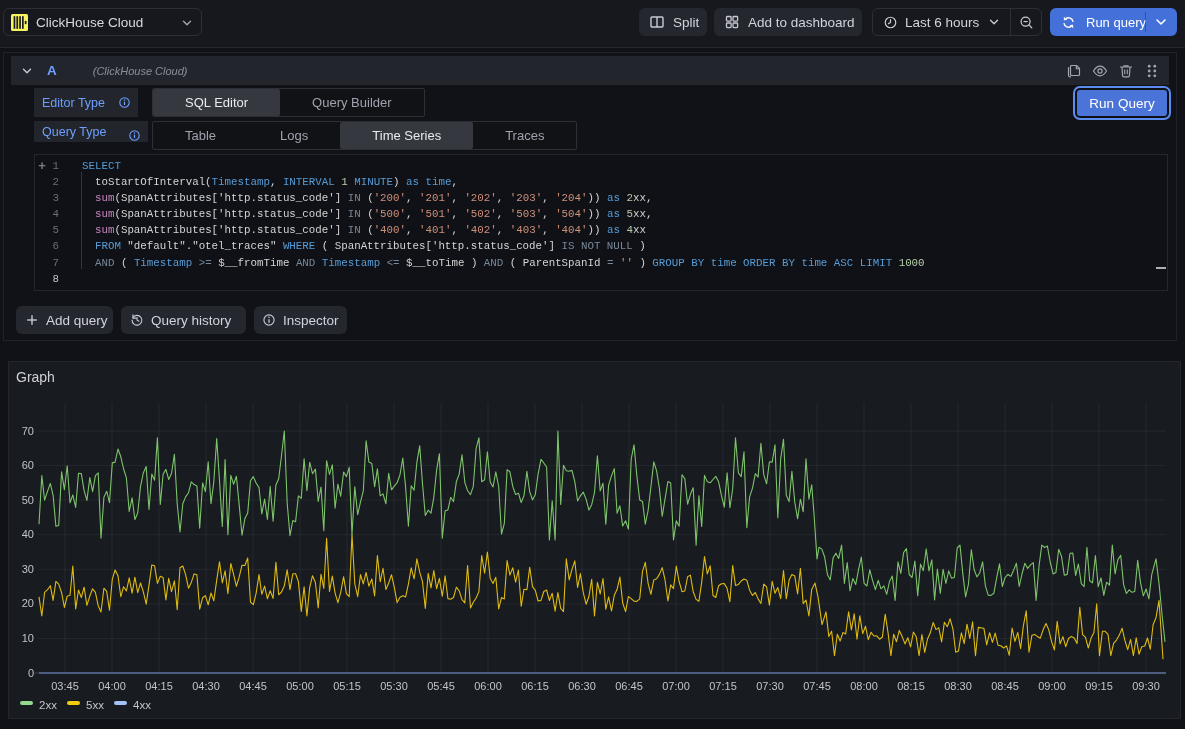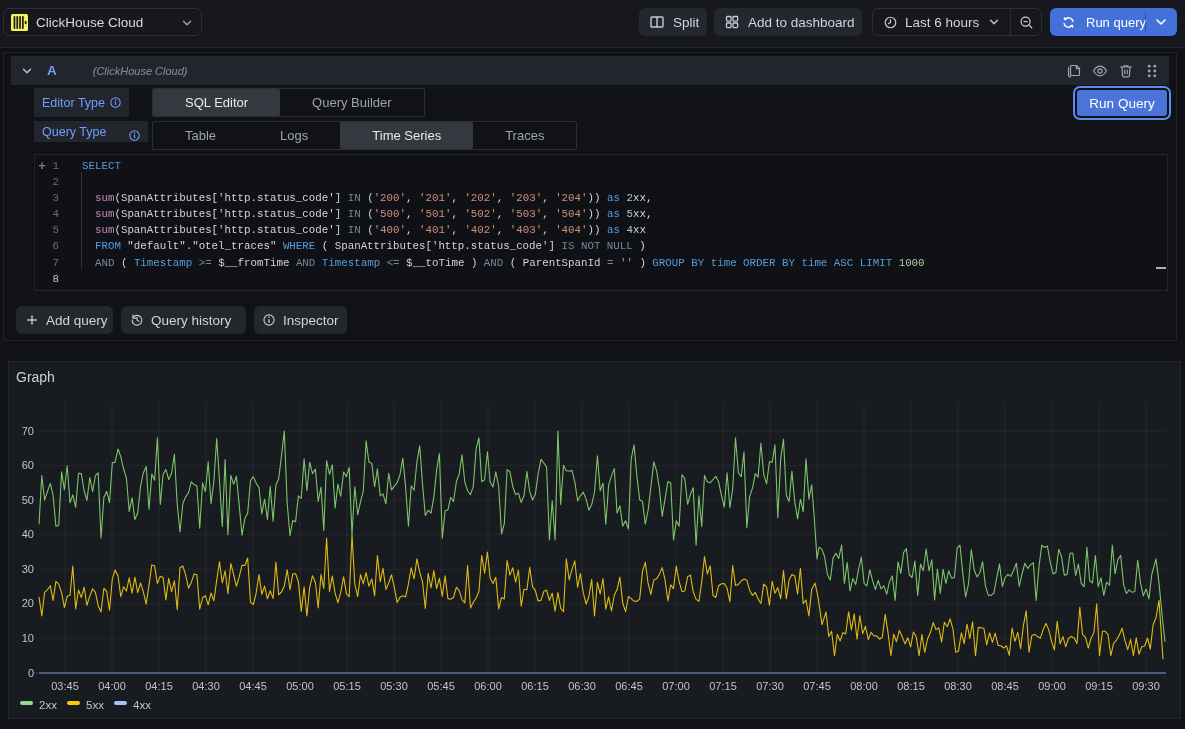--- a/index.html
+++ b/index.html
@@ -141,21 +141,21 @@
         <circle cx="5.2" cy="3.2" r="1.4" fill="#a2a6ae"></circle>
         <circle cx="5.2" cy="8" r="1.4" fill="#a2a6ae"></circle>
         <circle cx="5.2" cy="12.8" r="1.4" fill="#a2a6ae"></circle>
         <circle cx="10.8" cy="3.2" r="1.4" fill="#a2a6ae"></circle>
         <circle cx="10.8" cy="8" r="1.4" fill="#a2a6ae"></circle>
         <circle cx="10.8" cy="12.8" r="1.4" fill="#a2a6ae"></circle>
       </svg>
     </div>
 </div>
 
-<div class="abs lbl" style="left:34px;top:88px;width:95px;height:29px;padding-left:8px">Editor Type<div class="abs" style="right:7px;top:8px">
+<div class="abs lbl" style="left:34px;top:88px;width:104px;height:29px;padding-left:8px">Editor Type<div class="abs" style="right:7px;top:8px">
       <svg width="13" height="13" viewBox="0 0 16 16" style="display:block">
         <circle cx="8" cy="8" r="5.8" stroke="#6e9fff" stroke-width="1.3" fill="none"></circle>
         <line x1="8" y1="7" x2="8" y2="11" stroke="#6e9fff" stroke-width="1.5"></line>
         <circle cx="8" cy="4.9" r="0.9" fill="#6e9fff"></circle>
       </svg>
     </div></div>
 <div class="abs rgrp" style="left:152px;top:88px;height:29px">
   <div class="ropt rsel">SQL Editor</div>
     <div class="ropt">Query Builder</div>
 </div>
@@ -170,21 +170,21 @@
   <div class="ropt">Table</div>
     <div class="ropt">Logs</div>
     <div class="ropt rsel">Time Series</div>
     <div class="ropt">Traces</div>
 </div>
 
 <div class="abs" style="left:1077px;top:90px;width:90px;height:26px;background:#4b74d9;border-radius:3px;box-shadow:0 0 0 2px #0f1014, 0 0 0 4px #5b8def;display:flex;align-items:center;justify-content:center;color:#fff;font-size:13.5px;font-weight:500">Run Query</div>
 
 <div class="abs editor">
 <div class="cl"><div class="gut"><span>1</span></div><div class="ct"><span class="k">SELECT</span></div></div>
-<div class="cl"><div class="gut"><span>2</span></div></div>
+<div class="cl"><div class="gut"><span>2</span></div><div class="ct"><span>  toStartOfInterval(</span><span class="k">Timestamp</span><span>, </span><span class="k">INTERVAL</span><span> </span><span class="n">1</span><span> </span><span class="k">MINUTE</span><span>) </span><span class="k">as</span><span> </span><span class="k">time</span><span>,</span></div></div>
 <div class="cl"><div class="gut"><span>3</span></div><div class="ct"><span>  </span><span class="m">sum</span><span>(SpanAttributes['http.status_code'] </span><span class="o">IN</span><span> (</span><span class="s">'200'</span><span>, </span><span class="s">'201'</span><span>, </span><span class="s">'202'</span><span>, </span><span class="s">'203'</span><span>, </span><span class="s">'204'</span><span>)) </span><span class="k">as</span><span> </span><span class="n">2</span><span>xx,</span></div></div>
 <div class="cl"><div class="gut"><span>4</span></div><div class="ct"><span>  </span><span class="m">sum</span><span>(SpanAttributes['http.status_code'] </span><span class="o">IN</span><span> (</span><span class="s">'500'</span><span>, </span><span class="s">'501'</span><span>, </span><span class="s">'502'</span><span>, </span><span class="s">'503'</span><span>, </span><span class="s">'504'</span><span>)) </span><span class="k">as</span><span> </span><span class="n">5</span><span>xx,</span></div></div>
 <div class="cl"><div class="gut"><span>5</span></div><div class="ct"><span>  </span><span class="m">sum</span><span>(SpanAttributes['http.status_code'] </span><span class="o">IN</span><span> (</span><span class="s">'400'</span><span>, </span><span class="s">'401'</span><span>, </span><span class="s">'402'</span><span>, </span><span class="s">'403'</span><span>, </span><span class="s">'404'</span><span>)) </span><span class="k">as</span><span> </span><span class="n">4</span><span>xx</span></div></div>
 <div class="cl"><div class="gut"><span>6</span></div><div class="ct"><span>  </span><span class="k">FROM</span><span> "default"."otel_traces" </span><span class="k">WHERE</span><span> ( SpanAttributes['http.status_code'] </span><span class="o">IS NOT NULL</span><span> )</span></div></div>
 <div class="cl"><div class="gut"><span>7</span></div><div class="ct"><span>  </span><span class="o">AND</span><span> ( </span><span class="k">Timestamp</span><span> </span><span class="o">&gt;=</span><span> $__fromTime </span><span class="o">AND</span><span> </span><span class="k">Timestamp</span><span> </span><span class="o">&lt;=</span><span> $__toTime ) </span><span class="o">AND</span><span> ( ParentSpanId </span><span class="o">=</span><span> </span><span class="s">''</span><span> ) </span><span class="k">GROUP BY</span><span> </span><span class="k">time</span><span> </span><span class="k">ORDER BY</span><span> </span><span class="k">time</span><span> </span><span class="k">ASC</span><span> </span><span class="k">LIMIT</span><span> </span><span class="n">1000</span></div></div>
 <div class="cl"><div class="gut"><span class="active">8</span></div><div class="ct"><span> </span></div></div>
 </div>
 <div class="abs" style="left:37px;top:158px;color:#7a7d84;font-size:13px;font-weight:700;width:10px;text-align:center">+</div>
 <div class="abs" style="left:81px;top:172px;width:1px;height:97px;background:#33353b"></div>
 <div class="abs" style="left:1156px;top:267px;width:10px;height:1.5px;background:#aeaeb4"></div>

